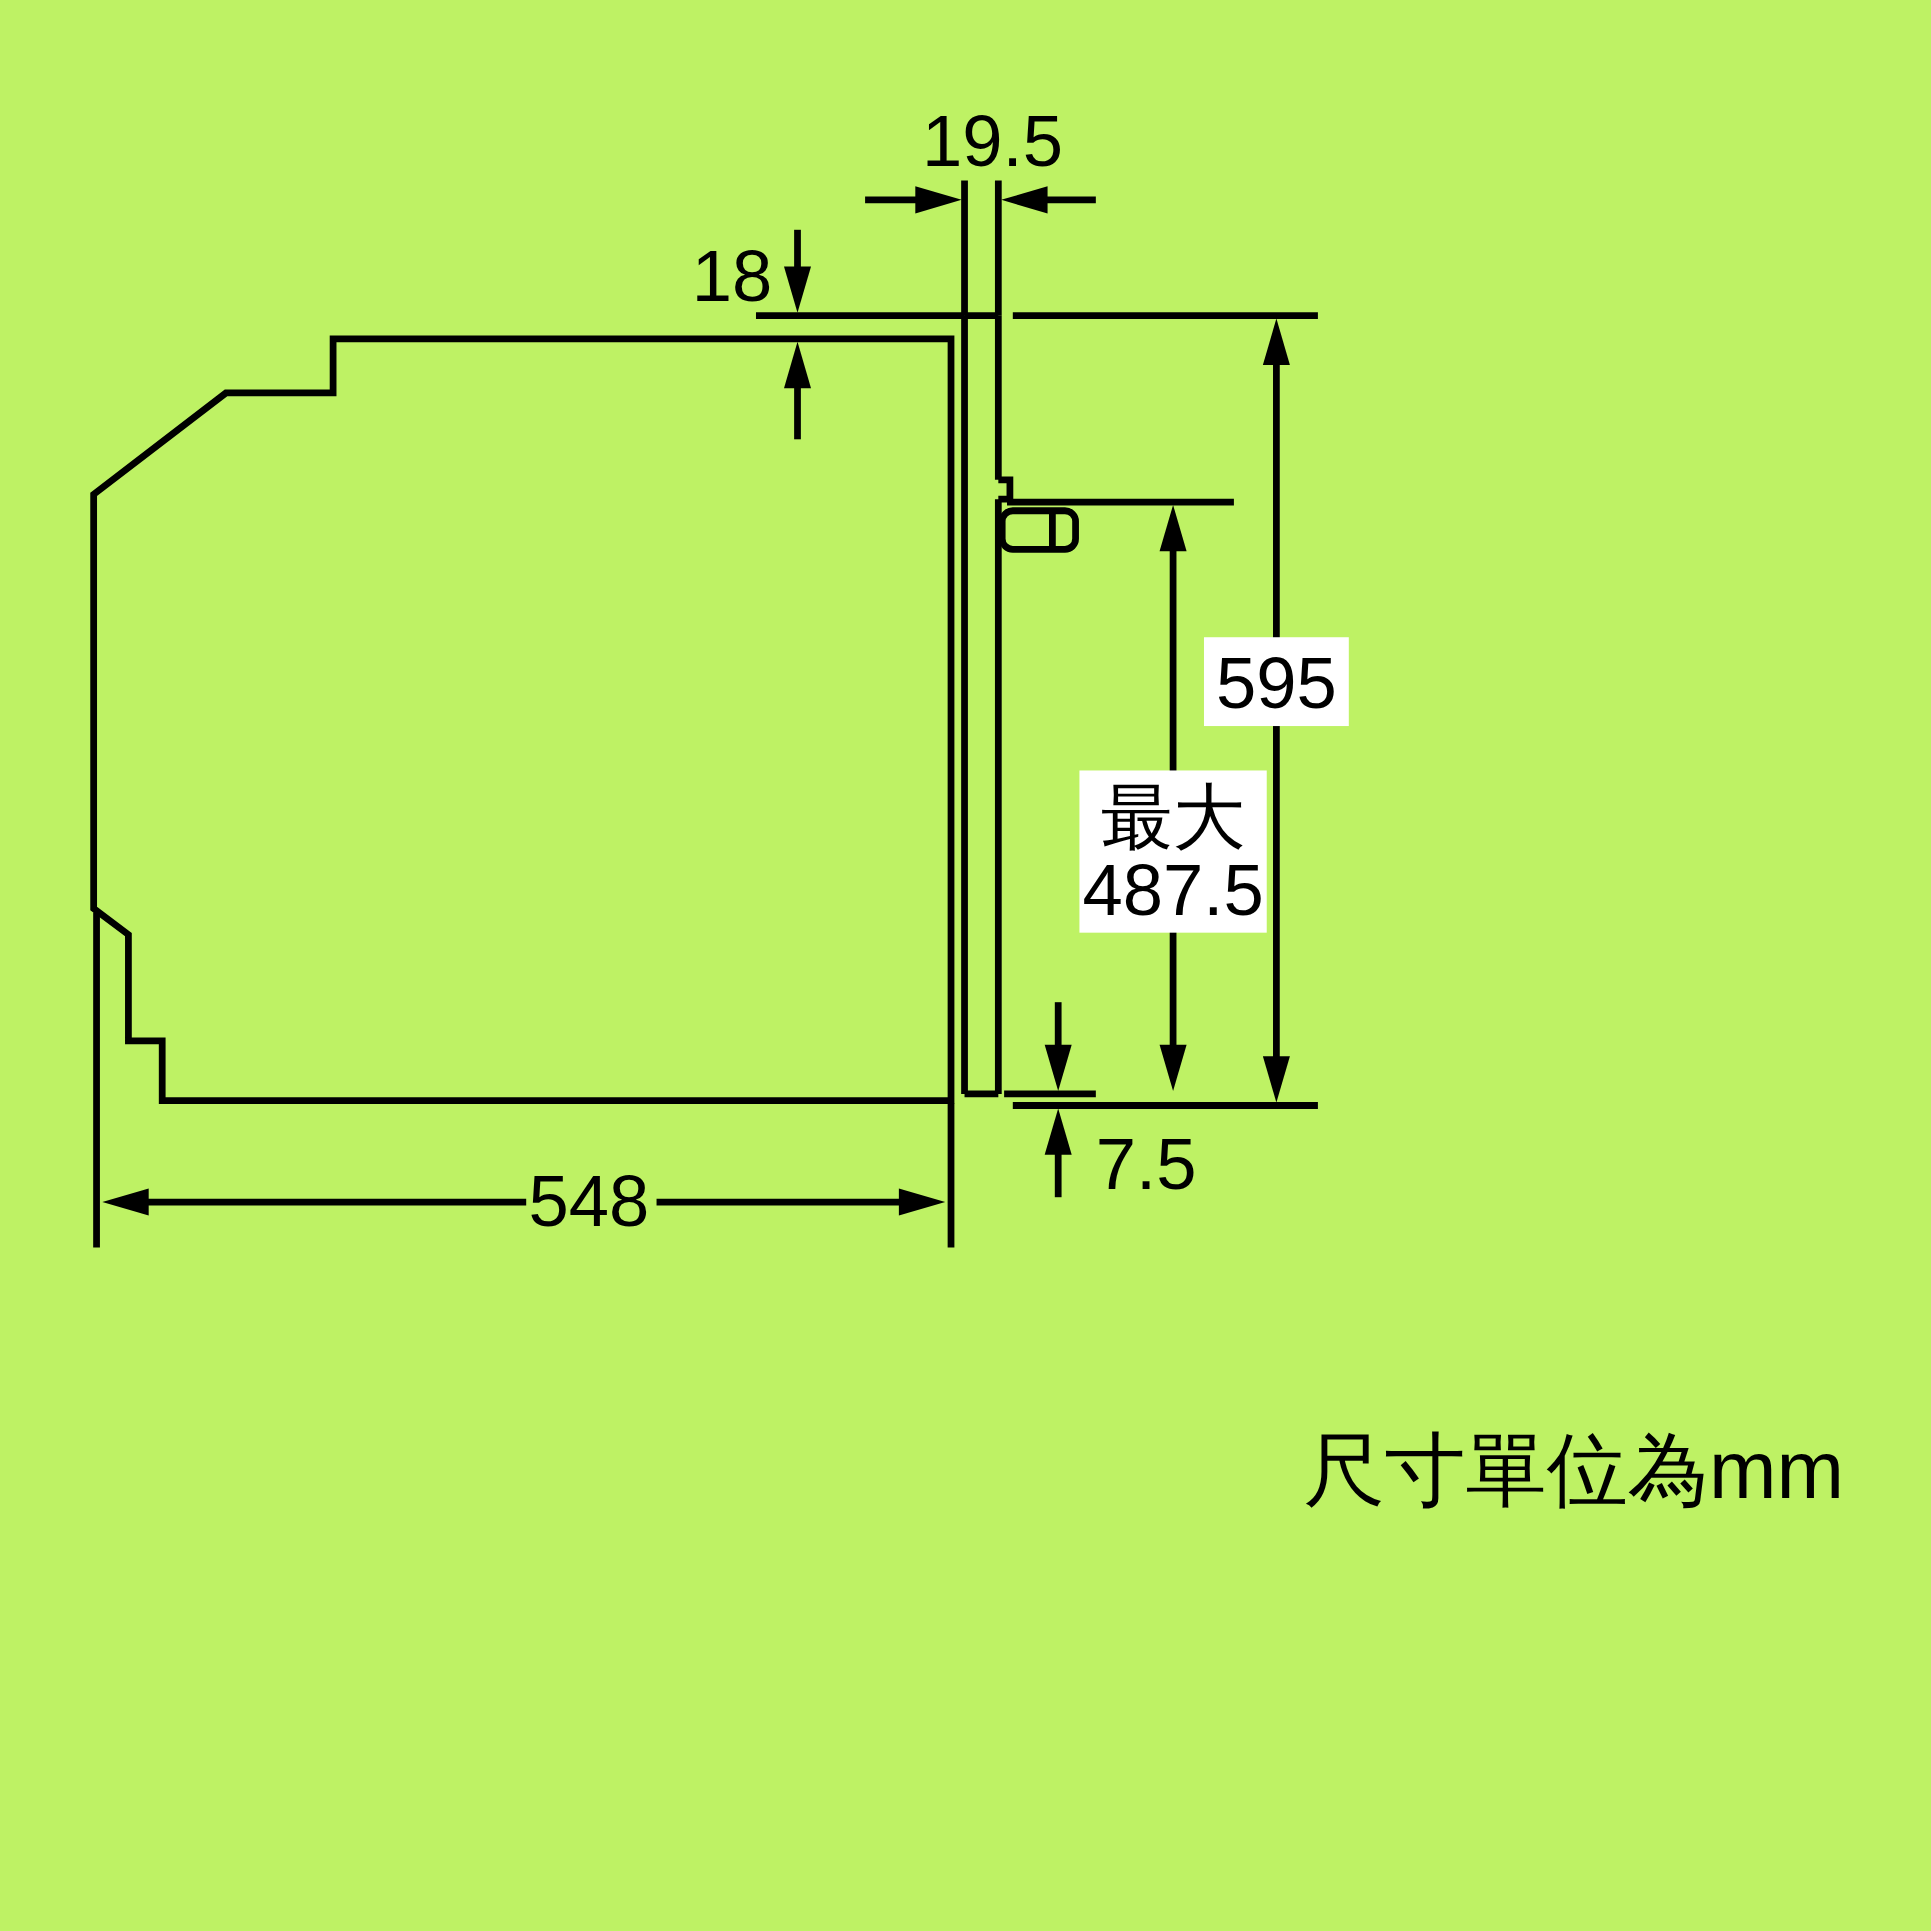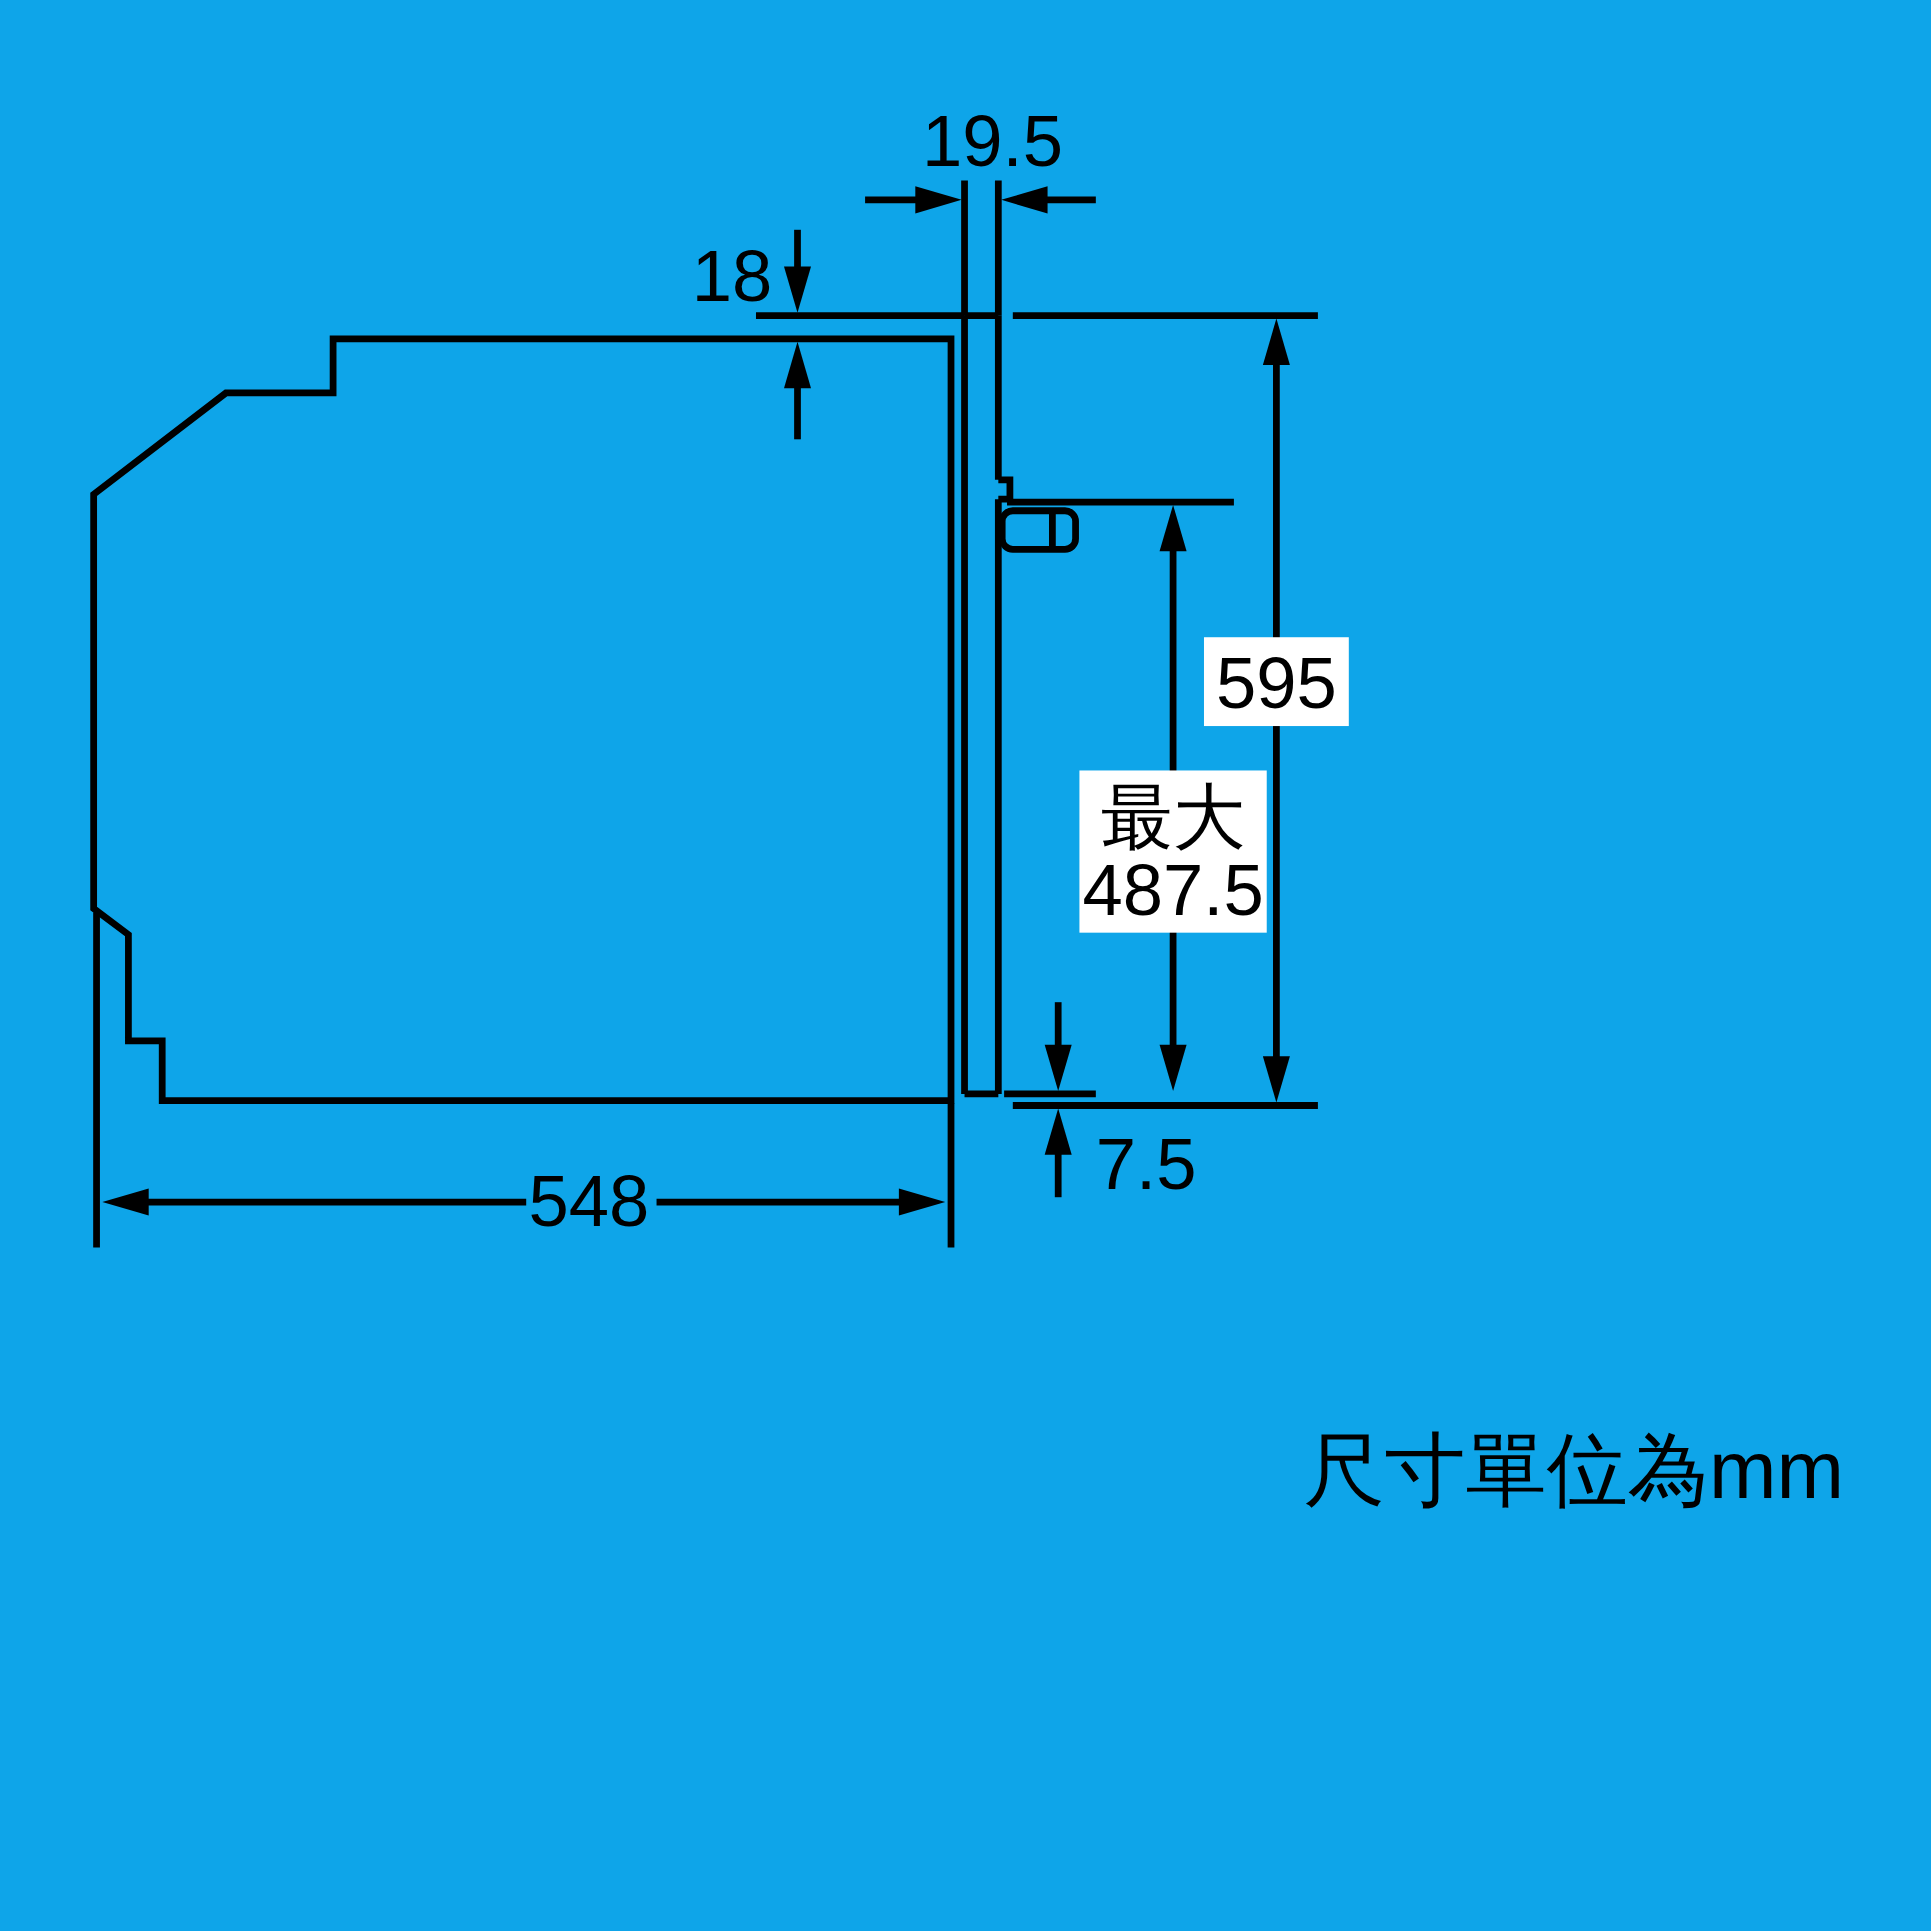--- a/index.html
+++ b/index.html
@@ -4,21 +4,21 @@
 <style>
   html, body {
     margin: 0;
     padding: 0;
     background: #ffffff;
   }
   .stage {
     position: relative;
     width: 1931px;
     height: 1931px;
-    background: #0ea5e9;
+    background: #bef264;
     overflow: hidden;
   }
   svg {
     display: block;
   }
   .outline {
     fill: none;
     stroke: #000000;
     stroke-width: 7;
     stroke-linejoin: miter;

